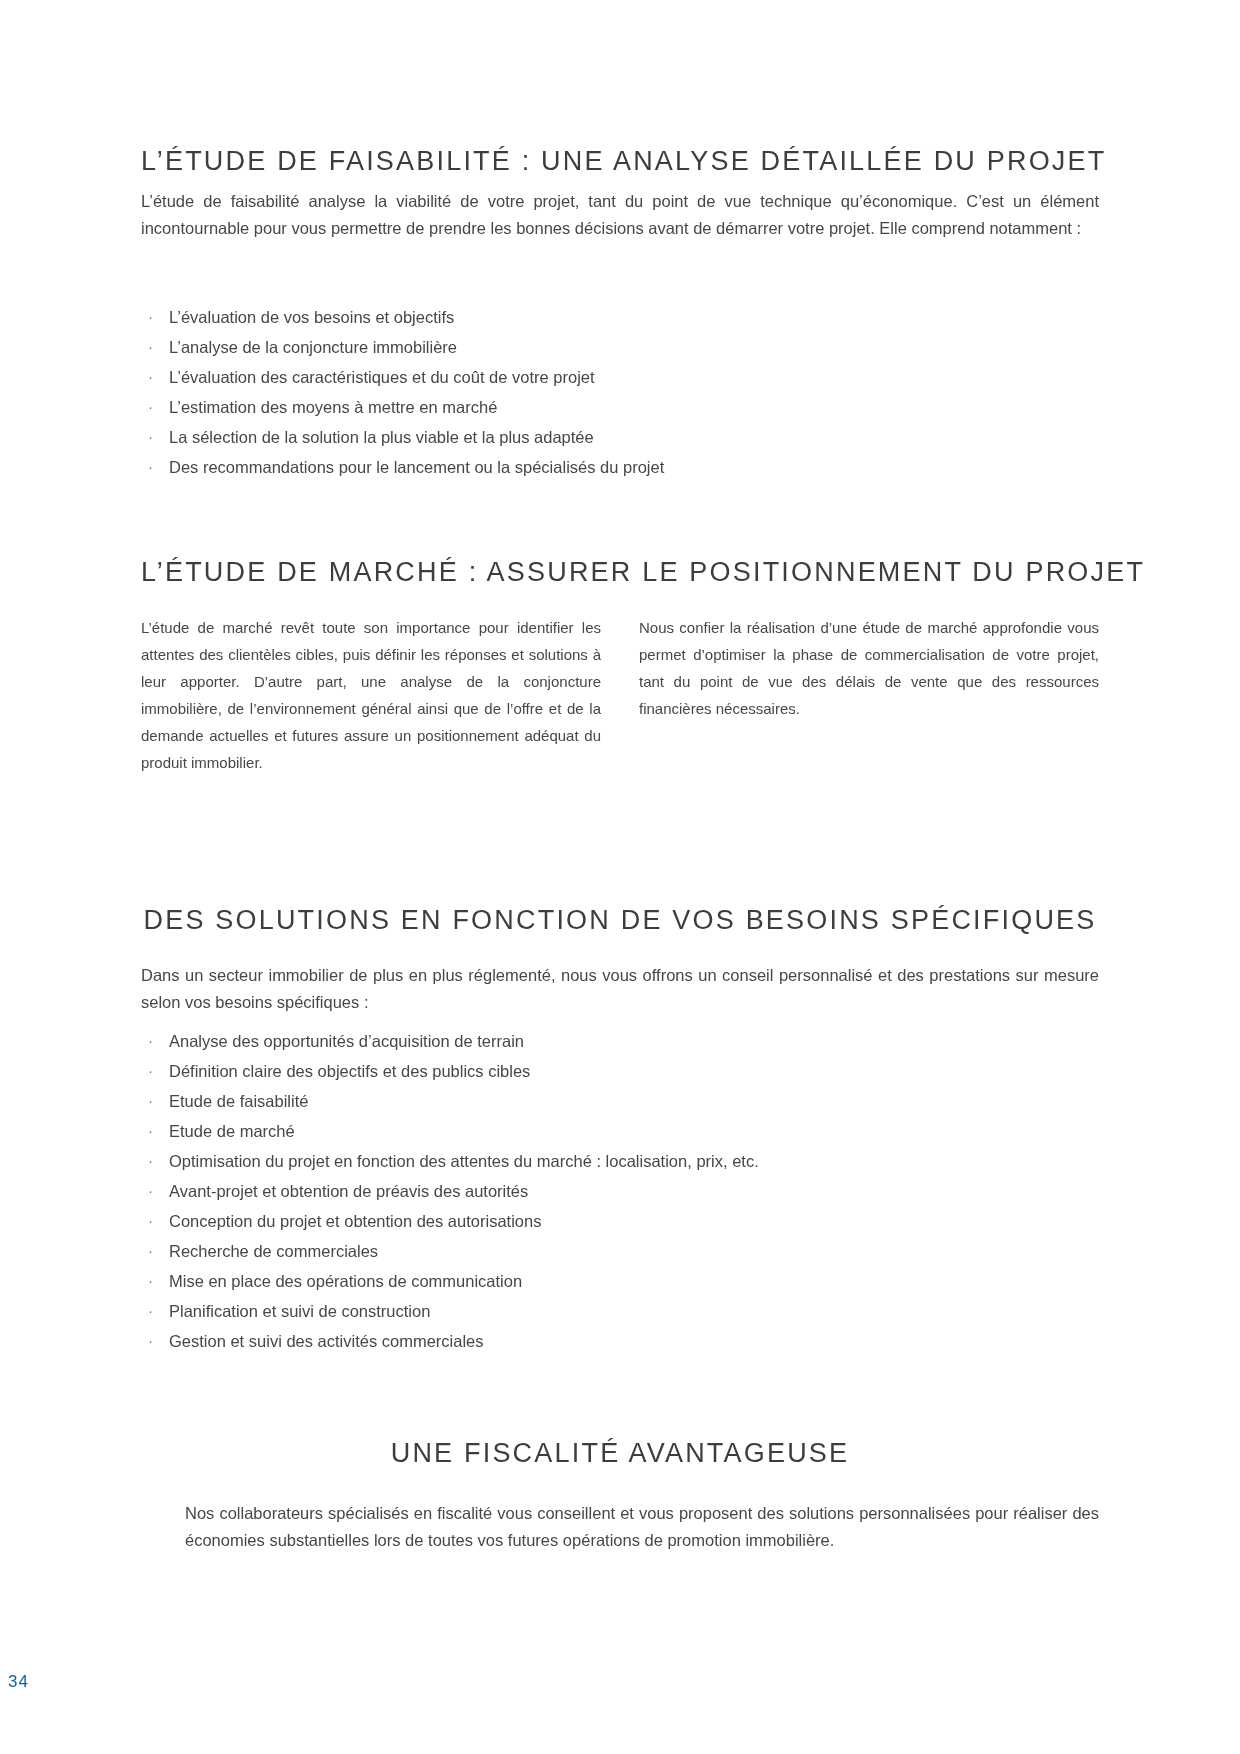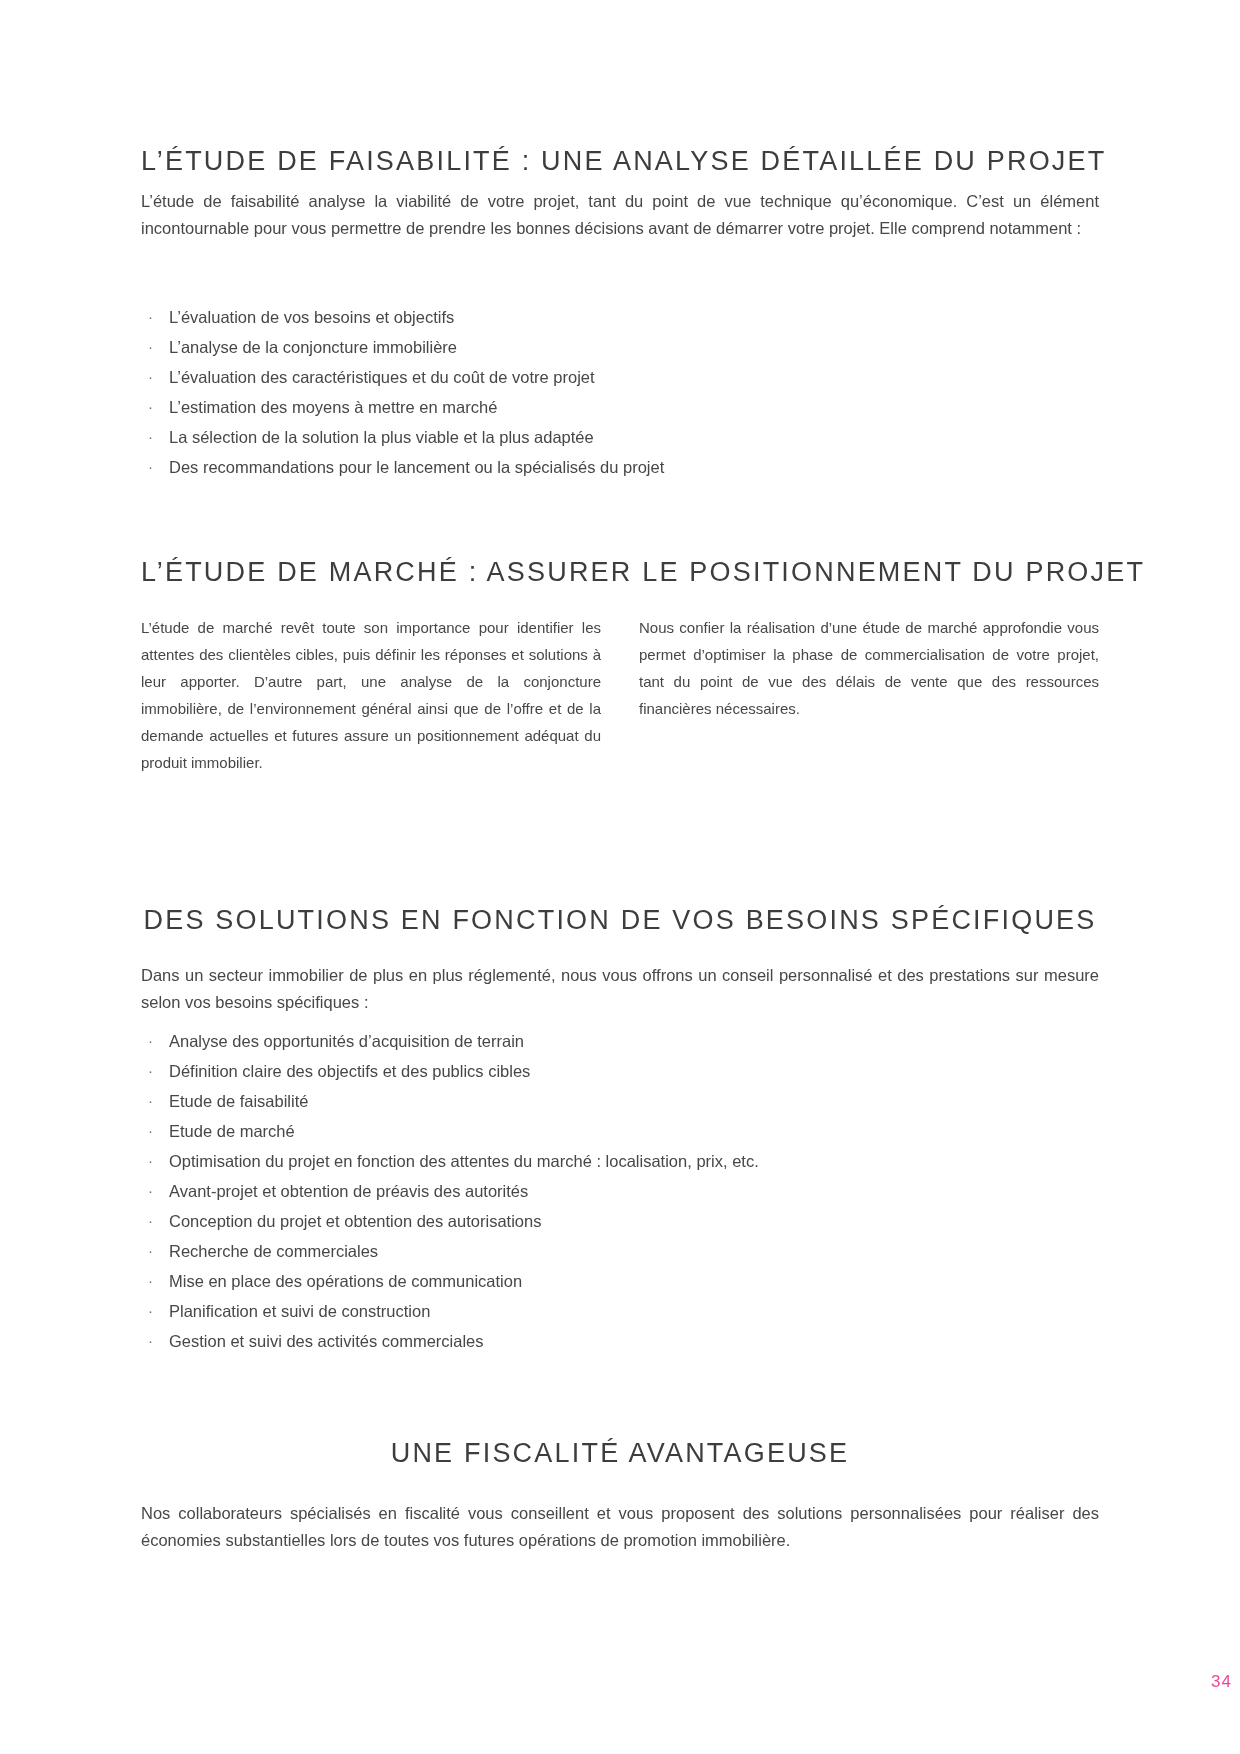--- a/index.html
+++ b/index.html
@@ -50,24 +50,24 @@
     flex:1 1 0;
     font-size:15px;
     line-height:27px;
     text-align:justify;
     color:#474747;
   }
   .page-num {
     position:absolute;
     left:0; right:0;
     top:1672px;
-    text-align:right;
+    text-align:left;
     font-size:17px;
     letter-spacing:1px;
-    color:#ec4899;
+    color:#0369a1;
     font-weight:300;
   }
 </style>
 </head>
 <body>
 
 <div class="page">
 
   <h2 class="sec-title abs" style="top:145px;">L’ÉTUDE DE FAISABILITÉ : UNE ANALYSE DÉTAILLÉE DU PROJET</h2>
 
@@ -153,17 +153,17 @@
       <span class="li-text">Planification et suivi de construction</span>
     </li>
       <li>
       <span class="dot">·</span>
       <span class="li-text">Gestion et suivi des activités commerciales</span>
     </li>
     </ul>
 
   <h2 class="sec-title abs" style="top:1437px;">UNE FISCALITÉ AVANTAGEUSE</h2>
 
-  <div class="para abs" style="top:1500px;">Nos collaborateurs spécialisés en fiscalité vous conseillent et vous proposent des solutions personnalisées pour réaliser des économies substantielles lors de toutes vos futures opérations de promotion immobilière.</div>
+  <div class="para abs" style="top:1500px;margin-left:44px;">Nos collaborateurs spécialisés en fiscalité vous conseillent et vous proposent des solutions personnalisées pour réaliser des économies substantielles lors de toutes vos futures opérations de promotion immobilière.</div>
 
   <div class="page-num">34</div>
 
 </div>
 
 </body></html>

